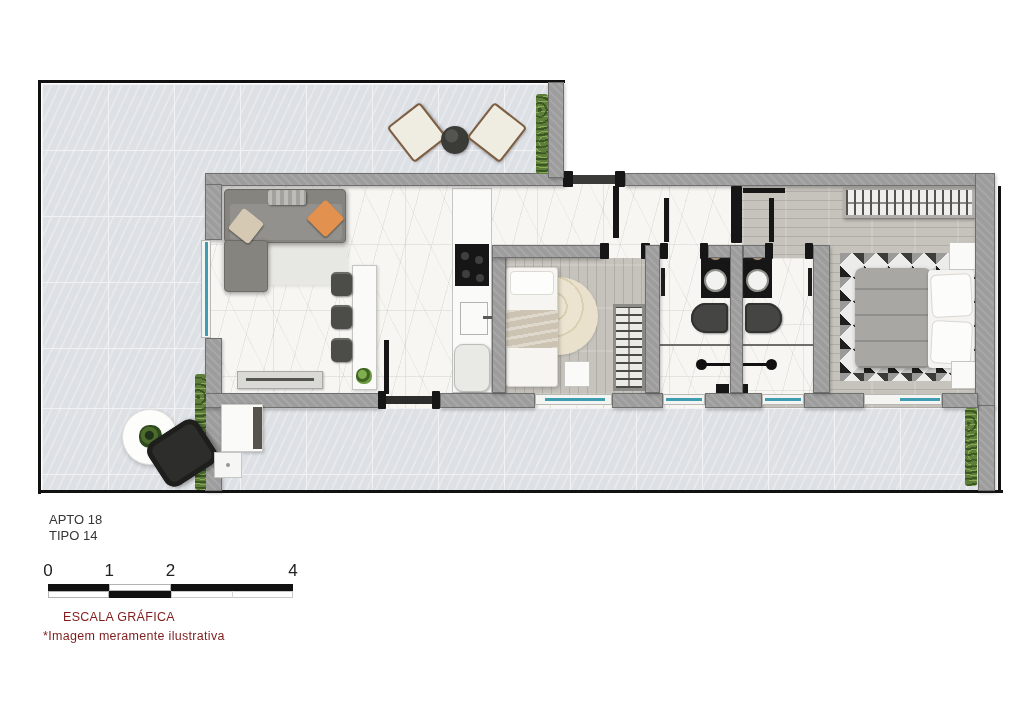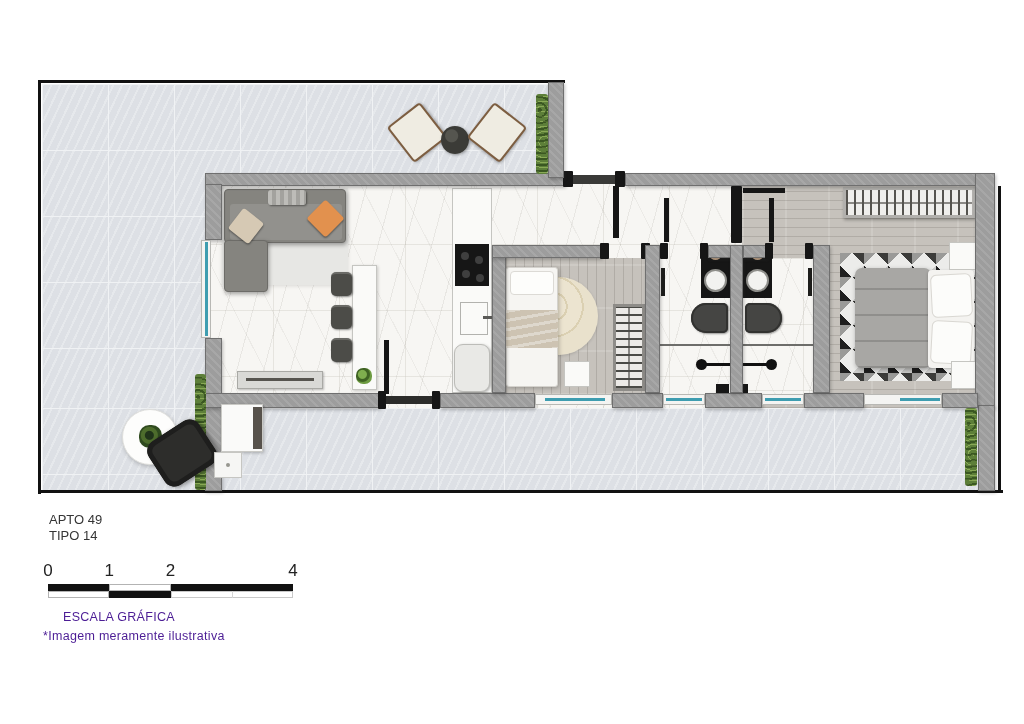--- a/index.html
+++ b/index.html
@@ -62,21 +62,21 @@
 
   
   .sofa{background:#85847f;border:1px solid #6d6c68;border-radius:4px;box-shadow:1px 2px 4px rgba(0,0,0,.35);}
   .sofaseat{background:#92918d;border-radius:3px;}
   .cushion{border-radius:3px;box-shadow:1px 1px 2px rgba(0,0,0,.4);}
   .stool{background:#4c4c48;border-radius:5px;border-top:2px solid #6a6a66;box-shadow:1px 1px 2px rgba(0,0,0,.45);}
   .toilet{background:#454543;box-shadow:inset 0 0 0 2px #323230, 1px 1px 2px rgba(0,0,0,.4);}
   .chairframe{background:#efece2;border:2.5px solid #7d5e41;border-radius:4px;box-shadow:1px 1px 3px rgba(0,0,0,.3);}
   .txt{color:#353535;font-size:13px;line-height:16px;}
   .num{color:#222;font-size:17px;}
-  .cap{color:#4c1d95;font-size:12.5px;letter-spacing:.3px;}
+  .cap{color:#7f1d1d;font-size:12.5px;letter-spacing:.3px;}
 </style>
 </head>
 <body>
 
 <div class="sheet">
   <div class="abs" style="left:0;top:0;width:1024px;height:724px;">
 
     <div class="abs tiles" style="left:42px;top:84px;width:506px;height:90px;"></div>
     <div class="abs tiles" style="left:42px;top:84px;width:165px;height:407px;"></div>
     <div class="abs tiles" style="left:42px;top:408px;width:936px;height:83px;"></div>
@@ -214,21 +214,21 @@
     <div class="abs" style="left:139px;top:425px;width:23px;height:23px;border-radius:45%;background:radial-gradient(circle at 45% 45%,#20331a 0 4px,#4d6c2c 5px 8px,#2f4a1f 9px);"></div>
     <div class="abs" style="left:152px;top:427px;width:60px;height:52px;border-radius:12px;background:#2d2d2b;box-shadow:inset 0 0 0 5px #1e1e1d, 2px 2px 4px rgba(0,0,0,.4);transform:rotate(-33deg);"></div>
 
     <div class="abs" style="left:221px;top:404px;width:42px;height:48px;background:#fafaf9;border:1px solid #c9c9c5;box-shadow:1px 1px 3px rgba(0,0,0,.25);"></div>
     <div class="abs" style="left:253px;top:407px;width:9px;height:42px;background:#57524c;"></div>
     <div class="abs" style="left:214px;top:452px;width:28px;height:26px;background:#f6f6f4;border:1px solid #c6c6c2;"></div>
     <div class="abs" style="left:226px;top:463px;width:4px;height:4px;border-radius:50%;background:#97978f;"></div>
   </div>
 
   <div class="abs" style="left:48px;top:512px;width:320px;height:140px;">
-    <div class="txt" style="position:absolute;left:1px;top:0;">APTO 49</div>
+    <div class="txt" style="position:absolute;left:1px;top:0;">APTO 18</div>
     <div class="txt" style="position:absolute;left:1px;top:16px;">TIPO 14</div>
 
     <div class="abs" style="left:0;top:49px;width:245px;height:38px;">
       <span class="num" style="position:absolute;left:0%;top:0;transform:translateX(-50%);">0</span>
       <span class="num" style="position:absolute;left:25%;top:0;transform:translateX(-50%);">1</span>
       <span class="num" style="position:absolute;left:50%;top:0;transform:translateX(-50%);">2</span>
       <span class="num" style="position:absolute;left:100%;top:0;transform:translateX(-50%);">4</span>
       <div class="abs" style="left:0%;top:23px;width:25%;height:7px;background:#111;"></div>
       <div class="abs" style="left:25%;top:23px;width:25%;height:7px;background:#fff;border:1px solid #b3b3b3;"></div>
       <div class="abs" style="left:50%;top:23px;width:50%;height:7px;background:#111;"></div>

